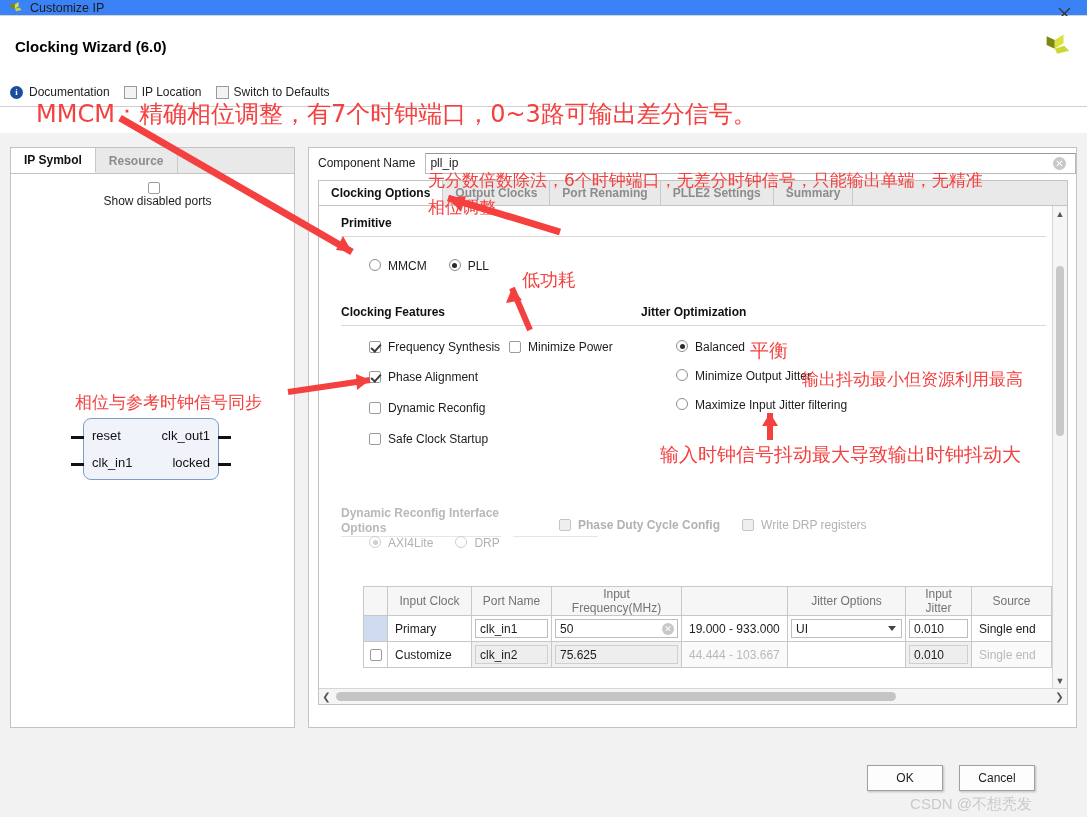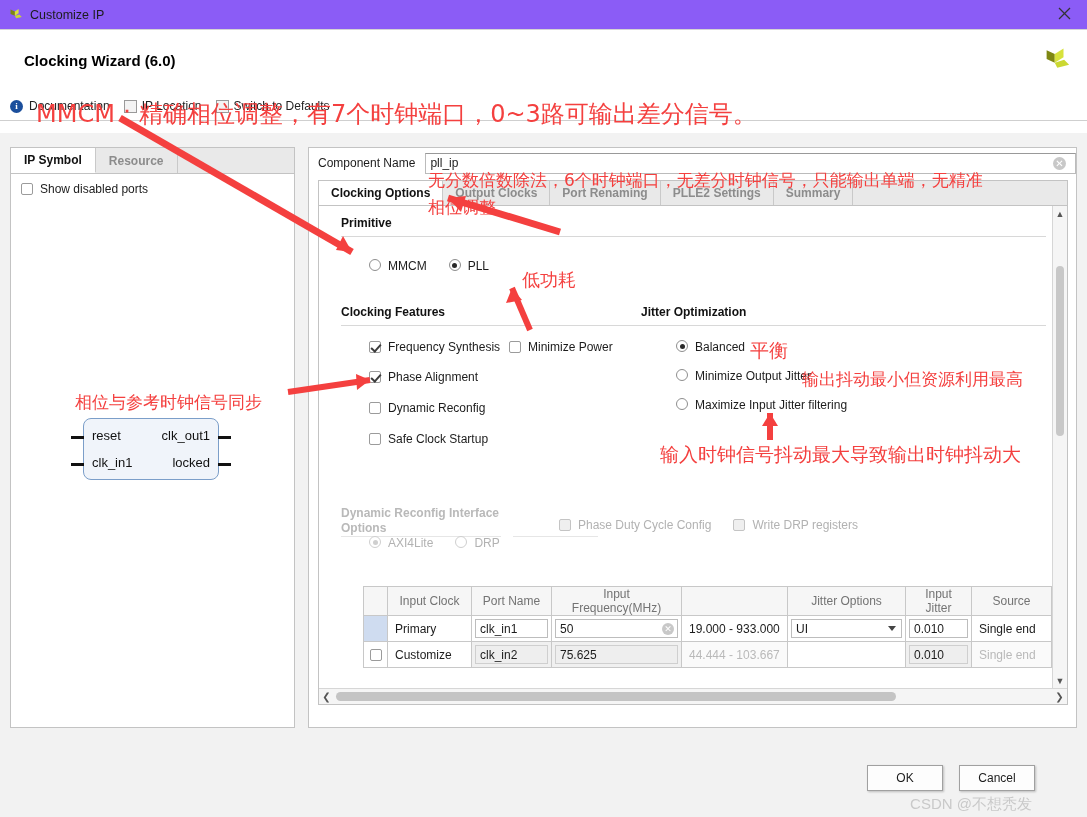--- a/index.html
+++ b/index.html
@@ -9,41 +9,41 @@
     font-family:"Liberation Sans", sans-serif;
     font-size:12px;
     background:#ffffff;
     color:#1c1c1c;
     position:relative;
     overflow:hidden;
   }
 
   
   #titlebar{
-    height:30px; width:100%;
-    background:#8b5cf6;
+    height:16px; width:100%;
+    background:#3b82f6;
     border-bottom:1px solid #d4d4d4;
     display:flex; align-items:center;
     position:relative;
   }
   #titlebar .tb-logo{ margin-left:8px; margin-right:7px; display:flex; }
   #titlebar .tb-title{ font-size:12.5px; color:#1c1c1c; }
   #titlebar .tb-close{
     position:absolute; right:0; top:0; width:46px; height:27px;
     display:flex; align-items:center; justify-content:center;
     font-size:17px; color:#333; cursor:default;
   }
 
   
   #header{
     height:62px; background:#ffffff; position:relative;
     border-bottom:0;
   }
   #header .hdr-title{
-    position:absolute; left:24px; top:22px;
+    position:absolute; left:15px; top:22px;
     font-size:15px; font-weight:bold; color:#000;
   }
   #header .hdr-logo{ position:absolute; right:16px; top:14px; }
 
   
   #toolbar{
     height:29px; background:#ffffff;
     border-bottom:1px solid #cfcfcf;
     display:flex; align-items:center;
     padding-left:10px;
@@ -79,21 +79,21 @@
     display:flex; align-items:stretch;
   }
   .tabstrip .tab{
     padding:0 13px; display:flex; align-items:center;
     font-size:12px; font-weight:bold; color:#8c8c8c;
     border-right:1px solid #c9c9c9; background:#e9e9e9;
   }
   .tabstrip .tab.active{ background:#ffffff; color:#111; border-bottom:1px solid #fff; }
   .tabstrip .tab-fill{ flex:1; background:#e9e9e9; }
 
-  .chkrow{ display:flex; align-items:center; padding:8px 0 0 10px; }
+  .chkrow{ display:flex; align-items:center; padding:8px 0 0 10px;flex-direction:column; }
   .chk{
     width:12px;height:12px;border:1px solid #9b9b9b;background:#fff;
     border-radius:2px; margin-right:7px; position:relative; flex:none;
   }
   .chk.checked:after{
     content:""; position:absolute; left:3px; top:0px;
     width:4px;height:8px;border:solid #3c3c3c; border-width:0 2px 2px 0;
     transform:rotate(42deg);
   }
   .chk.disabled{ background:#efefef; border-color:#c4c4c4; }
@@ -404,21 +404,21 @@
                 <span class="rad sel disabled"></span>
                 <span class="chklabel dim">AXI4Lite</span>
               </div>
               <div class="radrow">
                 <span class="rad disabled"></span>
                 <span class="chklabel dim">DRP</span>
               </div>
             </div>
 
             <div style="position:absolute;left:218px;top:12px;display:flex;align-items:center;">
-              <div style="display:flex;align-items:center;margin-right:22px;">
+              <div style="display:flex;align-items:center;margin-right:22px;font-weight:bold;">
                 <span class="chk disabled"></span>
                 <span class="chklabel dim">Phase Duty Cycle Config</span>
               </div>
               <div style="display:flex;align-items:center;">
                 <span class="chk disabled"></span>
                 <span class="chklabel dim">Write DRP registers</span>
               </div>
             </div>
           </div>
 

